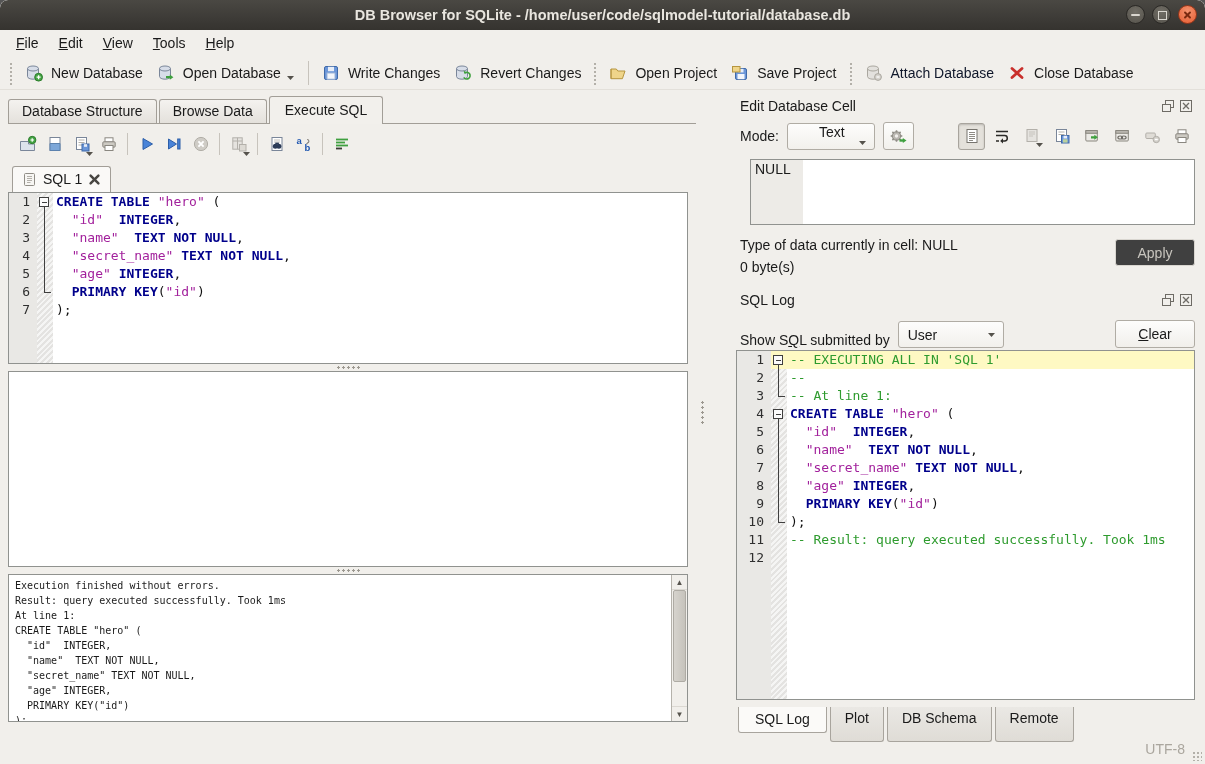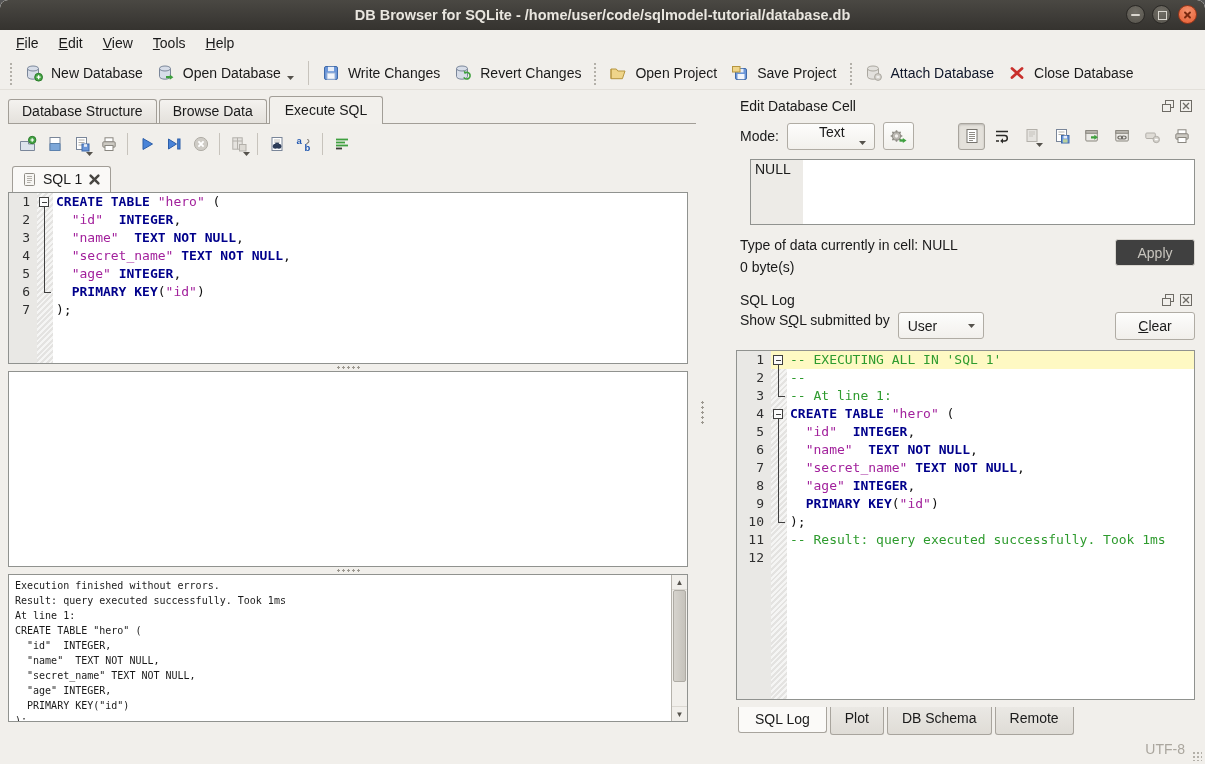--- a/index.html
+++ b/index.html
@@ -94,39 +94,39 @@
   
   .dock-header { display:flex; align-items:center; height:24px; padding-left:4px; }
   .dock-title { flex:1; }
   .dock-btns { display:flex; gap:4px; padding-right:2px; }
   .dock-btn { width:14px; height:14px; display:flex; align-items:center; justify-content:center; }
   .mode-row { display:flex; align-items:center; height:36px; gap:8px; padding-left:4px; }
   .select { display:flex; align-items:center; background:linear-gradient(#fdfdfc,#f2f0ec); border:1px solid #b0aca4;
     border-radius:3px; height:27px; padding:0 7px 0 9px; }
   .select .sel-caret { margin-left:auto; padding-left:12px; line-height:6px; }
   .mode-select { width:88px;flex-direction:column; }
-  .user-select { width:86px; }
+  .user-select { width:106px; }
   .gear-btn { width:31px; height:28px; border:1px solid #b0aca4; border-radius:3px; background:linear-gradient(#fdfdfc,#f2f0ec);
     display:flex; align-items:center; justify-content:center; }
   .cell-icons { margin-left:auto; display:flex; align-items:center; gap:3px; }
   .ci-btn { width:27px; height:27px; display:flex; align-items:center; justify-content:center; border:1px solid transparent; border-radius:3px; position:relative; }
   .ci-btn.pressed { background:#e4e1db; border-color:#a8a49d; box-shadow:inset 0 1px 2px rgba(0,0,0,.18); }
   .ci-btn .mini-caret { position:absolute; right:0; bottom:1px; line-height:4px; }
   .cell-box { height:66px; border:1px solid #90928f; background:#fff; margin:5px 0 9px 14px; display:flex; }
   .cell-null-strip { width:52px; background:#edebe7; padding:1px 4px; font-size:14px; }
   .info-row { display:flex; align-items:flex-start; padding-left:4px; margin-bottom:4px; }
   .info-lines { flex:1; line-height:22px; }
   .apply-btn { width:80px; height:27px; margin-top:5px; border:1px solid #d9d6d0; border-radius:3px; background:#404040;
     color:#c8c5be; display:flex; align-items:center; justify-content:center; }
   .sqllog-header { margin-top:6px; }
-  .log-controls { display:flex; align-items:flex-start; height:36px; gap:8px; padding-left:4px; margin-bottom:2px; }
+  .log-controls { display:flex; align-items:flex-end; height:36px; gap:8px; padding-left:4px; margin-bottom:2px; }
   .clear-btn { margin-left:auto; width:80px; height:28px; border:1px solid #b0aca4; border-radius:3px;
     background:linear-gradient(#fdfdfc,#f1efeb); display:flex; align-items:center; justify-content:center; }
   .bottom-tabs { display:flex; align-items:flex-start; height:27px; padding-left:2px; }
-  .btab { padding:3px 14px 8px; background:linear-gradient(#eae8e4,#dfdcd6); border:1px solid #a8a49d; border-top:none;
+  .btab { padding:3px 14px 15px; background:linear-gradient(#eae8e4,#dfdcd6); border:1px solid #a8a49d; border-top:none;
     border-radius:0 0 3px 3px; margin-right:3px; }
   .btab.active { background:#fbfaf8; padding:4px 16px 5px; }
   
   .statusbar { height:30px; display:flex; align-items:center; justify-content:flex-end; padding-right:20px; color:#aaa69e; position:relative; }
   .grip { position:absolute; right:3px; bottom:3px; width:10px; height:10px;
     background-image:radial-gradient(circle, #b3b0a9 1px, transparent 1.2px); background-size:4px 4px; }
 </style>
 </head>
 <body>
 

